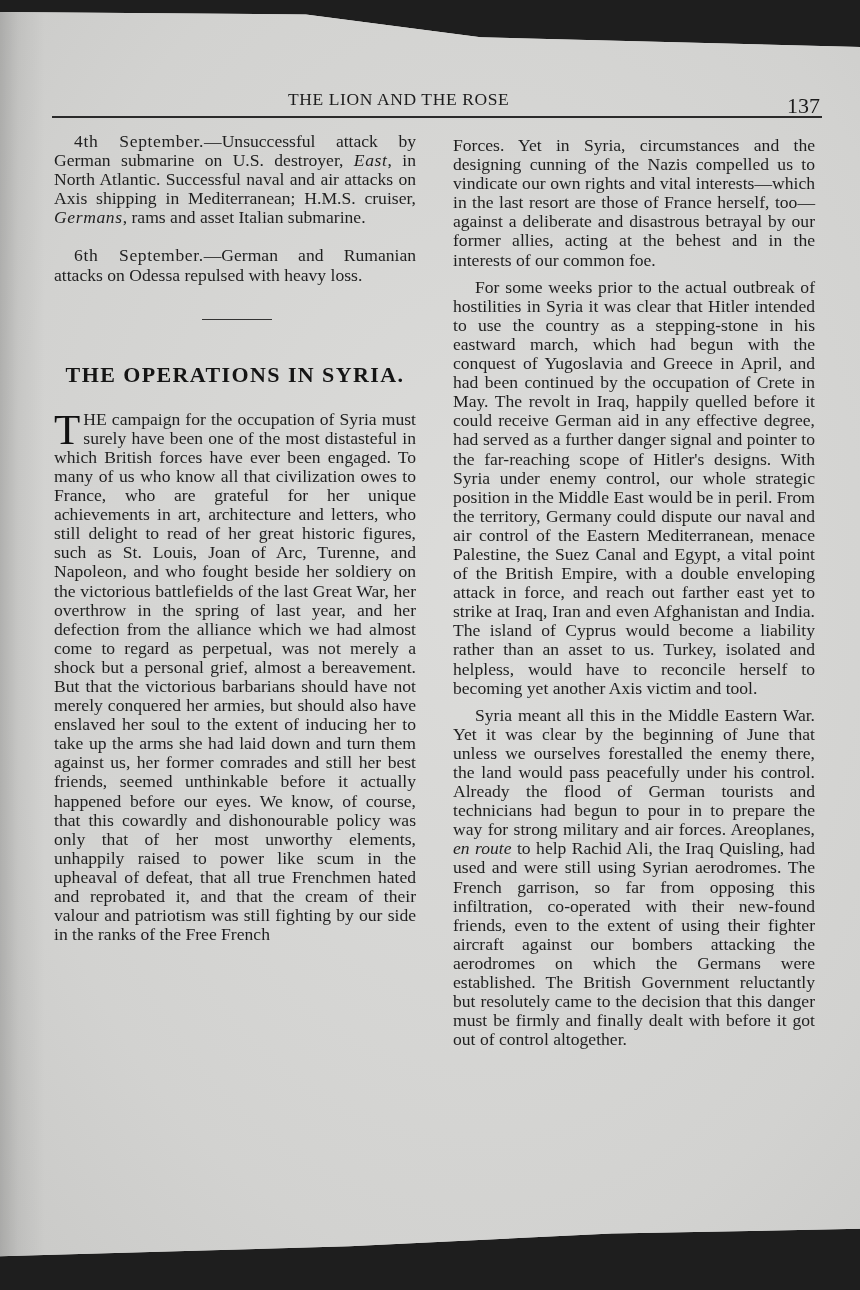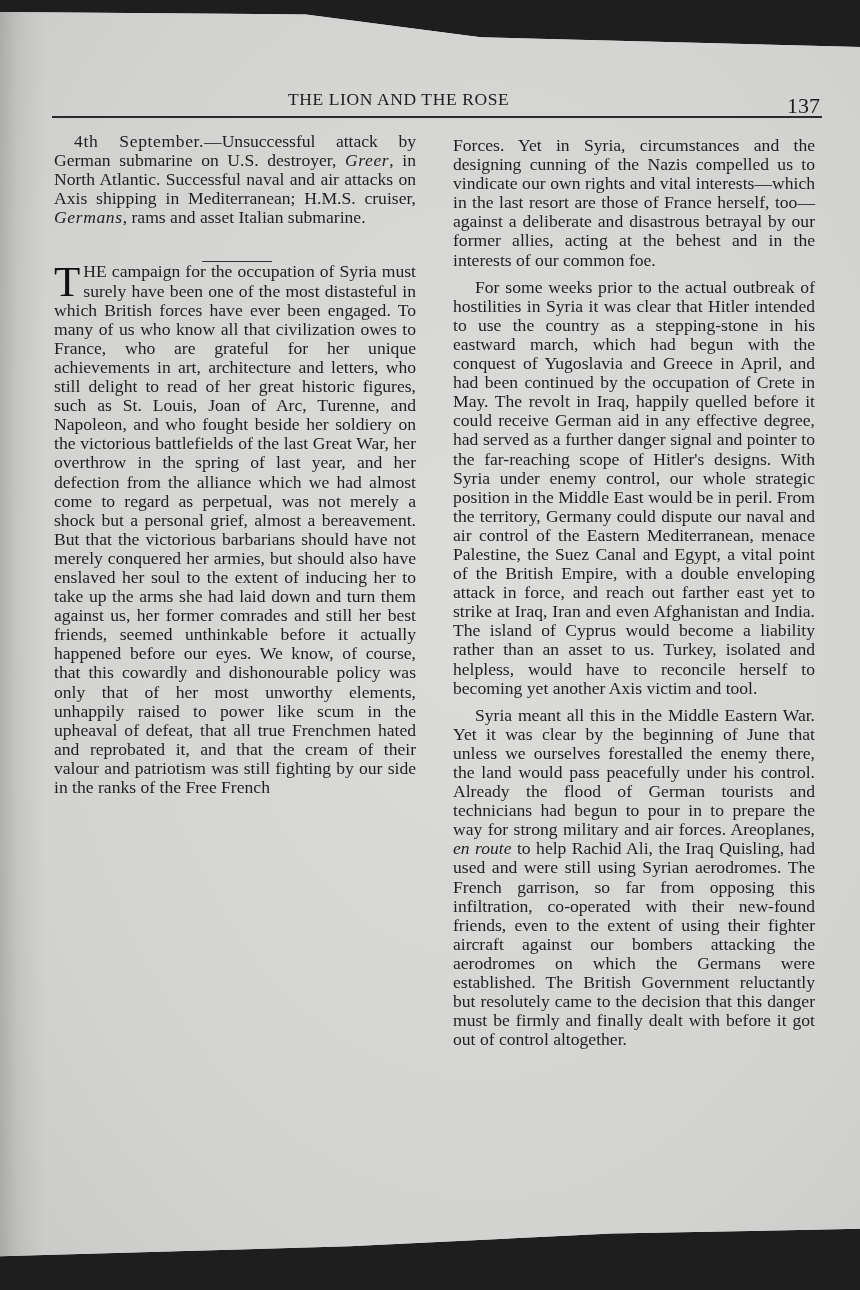--- a/index.html
+++ b/index.html
@@ -62,26 +62,28 @@
 <body>
 
 <div class="page">
 
   <div class="running-head">
     <span class="running-title">THE LION AND THE ROSE</span>
     <span class="page-number">137</span>
   </div>
 
   <div class="col col-left">
-    <p class="entry"><span class="date">4th September.</span><span>—Unsuccessful attack by German submarine on U.S. destroyer, </span><em>Greer</em><span>, in North Atlantic. Successful naval and air attacks on Axis shipping in Mediterranean; H.M.S. cruiser, </span><em>Germans</em><span>, rams and asset Italian submarine.</span></p>
+    <p class="entry"><span class="date">4th September.</span><span>—Unsuccessful attack by German submarine on U.S. destroyer, </span><em>East</em><span>, in North Atlantic. Successful naval and air attacks on Axis shipping in Mediterranean; H.M.S. cruiser, </span><em>Germans</em><span>, rams and asset Italian submarine.</span></p>
 
 
+    <p class="entry"><span class="date">6th September.</span><span>—German and Rumanian attacks on Odessa repulsed with heavy loss.</span></p>
 
     <div class="rule-short"></div>
 
+    <h2 class="section-title">THE OPERATIONS IN SYRIA.</h2>
 
     <p class="para"><span class="dropcap">T</span><span>HE campaign for the occupation of Syria must surely have been one of the most distasteful in which British forces have ever been engaged. To many of us who know all that civilization owes to France, who are grateful for her unique achievements in art, architecture and letters, who still delight to read of her great historic figures, such as St. Louis, Joan of Arc, Turenne, and Napoleon, and who fought beside her soldiery on the victorious battlefields of the last Great War, her overthrow in the spring of last year, and her defection from the alliance which we had almost come to regard as perpetual, was not merely a shock but a personal grief, almost a bereavement. But that the victorious barbarians should have not merely conquered her armies, but should also have enslaved her soul to the extent of inducing her to take up the arms she had laid down and turn them against us, her former comrades and still her best friends, seemed unthinkable before it actually happened before our eyes. We know, of course, that this cowardly and dishonourable policy was only that of her most unworthy elements, unhappily raised to power like scum in the upheaval of defeat, that all true Frenchmen hated and reprobated it, and that the cream of their valour and patriotism was still fighting by our side in the ranks of the Free French</span></p>
   </div>
 
   <div class="col col-right">
     <p class="para right-p">Forces. Yet in Syria, circumstances and the designing cunning of the Nazis compelled us to vindicate our own rights and vital interests—which in the last resort are those of France herself, too—against a deliberate and disastrous betrayal by our former allies, acting at the behest and in the interests of our common foe.</p>
     <p class="para indent right-p">For some weeks prior to the actual outbreak of hostilities in Syria it was clear that Hitler intended to use the country as a stepping-stone in his eastward march, which had begun with the conquest of Yugoslavia and Greece in April, and had been continued by the occupation of Crete in May. The revolt in Iraq, happily quelled before it could receive German aid in any effective degree, had served as a further danger signal and pointer to the far-reaching scope of Hitler's designs. With Syria under enemy control, our whole strategic position in the Middle East would be in peril. From the territory, Germany could dispute our naval and air control of the Eastern Mediterranean, menace Palestine, the Suez Canal and Egypt, a vital point of the British Empire, with a double enveloping attack in force, and reach out farther east yet to strike at Iraq, Iran and even Afghanistan and India. The island of Cyprus would become a liability rather than an asset to us. Turkey, isolated and helpless, would have to reconcile herself to becoming yet another Axis victim and tool.</p>
     <p class="para indent right-p"><span>Syria meant all this in the Middle Eastern War. Yet it was clear by the beginning of June that unless we ourselves forestalled the enemy there, the land would pass peacefully under his control. Already the flood of German tourists and technicians had begun to pour in to prepare the way for strong military and air forces. Areoplanes, </span><em>en route</em><span> to help Rachid Ali, the Iraq Quisling, had used and were still using Syrian aerodromes. The French garrison, so far from opposing this infiltration, co-operated with their new-found friends, even to the extent of using their fighter aircraft against our bombers attacking the aerodromes on which the Germans were established. The British Government reluctantly but resolutely came to the decision that this danger must be firmly and finally dealt with before it got out of control altogether.</span></p>
   </div>
 

